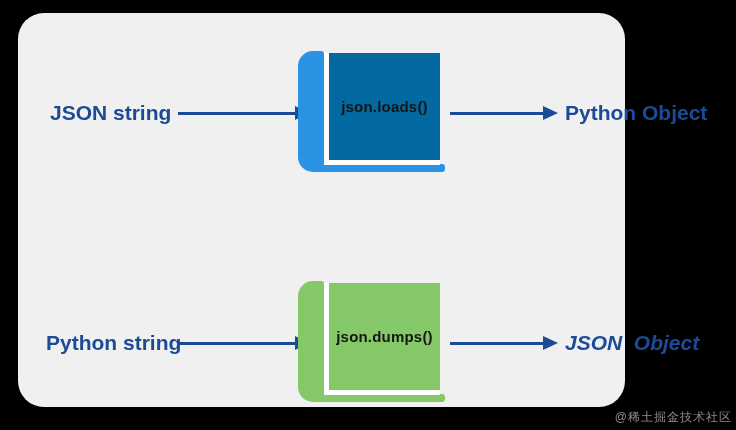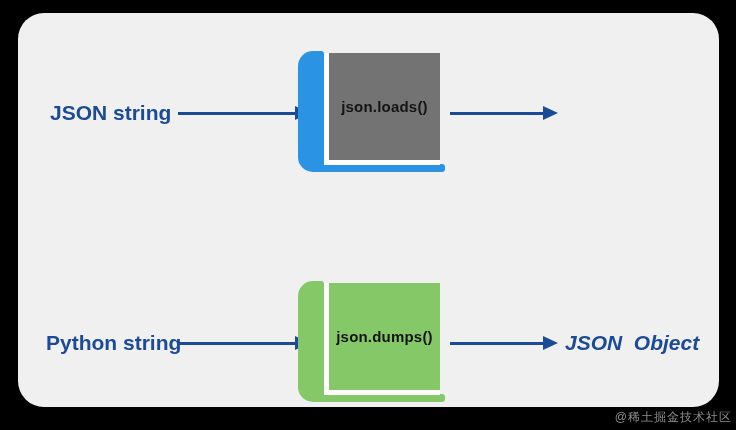--- a/index.html
+++ b/index.html
@@ -2,21 +2,21 @@
 <html><head>
 <meta charset="utf-8">
 <style>
   html,body{margin:0;padding:0;}
   body{
     width:736px;height:430px;position:relative;overflow:hidden;
     background:#000;
     font-family:"Liberation Sans","DejaVu Sans",sans-serif;
   }
   .card{
-    position:absolute;left:18px;top:13px;width:701px;height:394px;
+    position:absolute;left:18px;top:13px;width:607px;height:394px;
     background:#f0f0f1;border-radius:26px;
   }
   .label{
     position:absolute;color:#1b4b97;font-weight:bold;font-size:21px;
     line-height:26px;white-space:pre;
   }
   
   .arrow{position:absolute;display:flex;align-items:center;height:14px;}
   .arrow .shaft{flex:1;height:3px;background:#1b4b97;}
   .arrow .head{
@@ -58,30 +58,31 @@
 
   <div class="arrow" style="left:160px;top:93px;width:132px;">
     <div class="shaft"></div>
     <div class="head"></div>
   </div>
 
   <div class="book" style="left:280px;top:38px;">
     <div class="spine" style="background-color: rgb(43, 147, 227);"></div>
     <div class="band" style="background-color: rgb(43, 147, 227);"></div>
     <div class="page"></div>
-    <div class="cover" style="background-color: #737373;">
+    <div class="cover" style="background-color: #0369a1;">
       <span class="fn">json.loads()</span>
     </div>
   </div>
 
   <div class="arrow" style="left:432px;top:93px;width:108px;">
     <div class="shaft"></div>
     <div class="head"></div>
   </div>
 
+  <div class="label" style="left:547px;top:87px;">Python Object</div>
 
   <div class="label" style="left:28px;top:317px;">Python string</div>
 
   <div class="arrow" style="left:160px;top:323px;width:132px;">
     <div class="shaft"></div>
     <div class="head"></div>
   </div>
 
   <div class="book" style="left:280px;top:268px;">
     <div class="spine" style="background-color: rgb(133, 200, 104);"></div>

